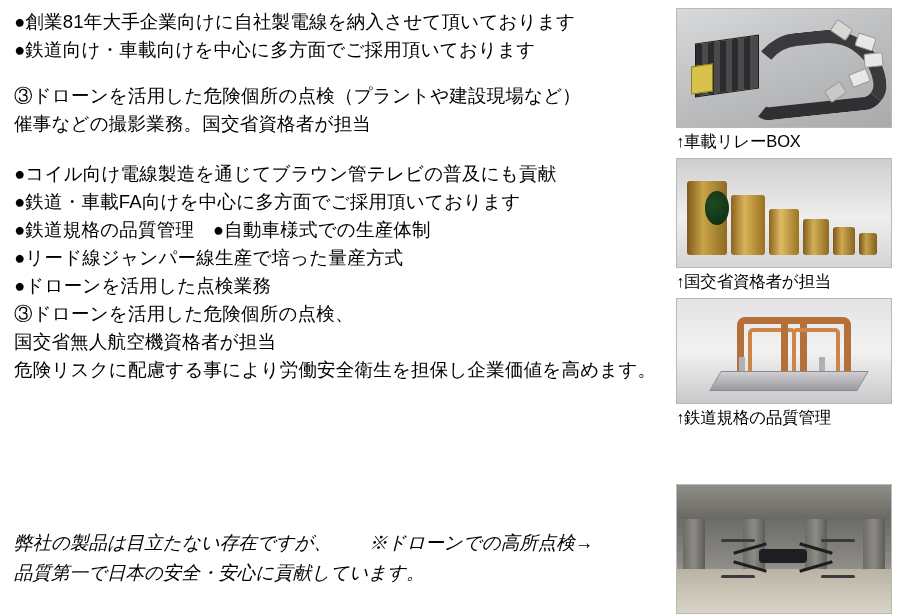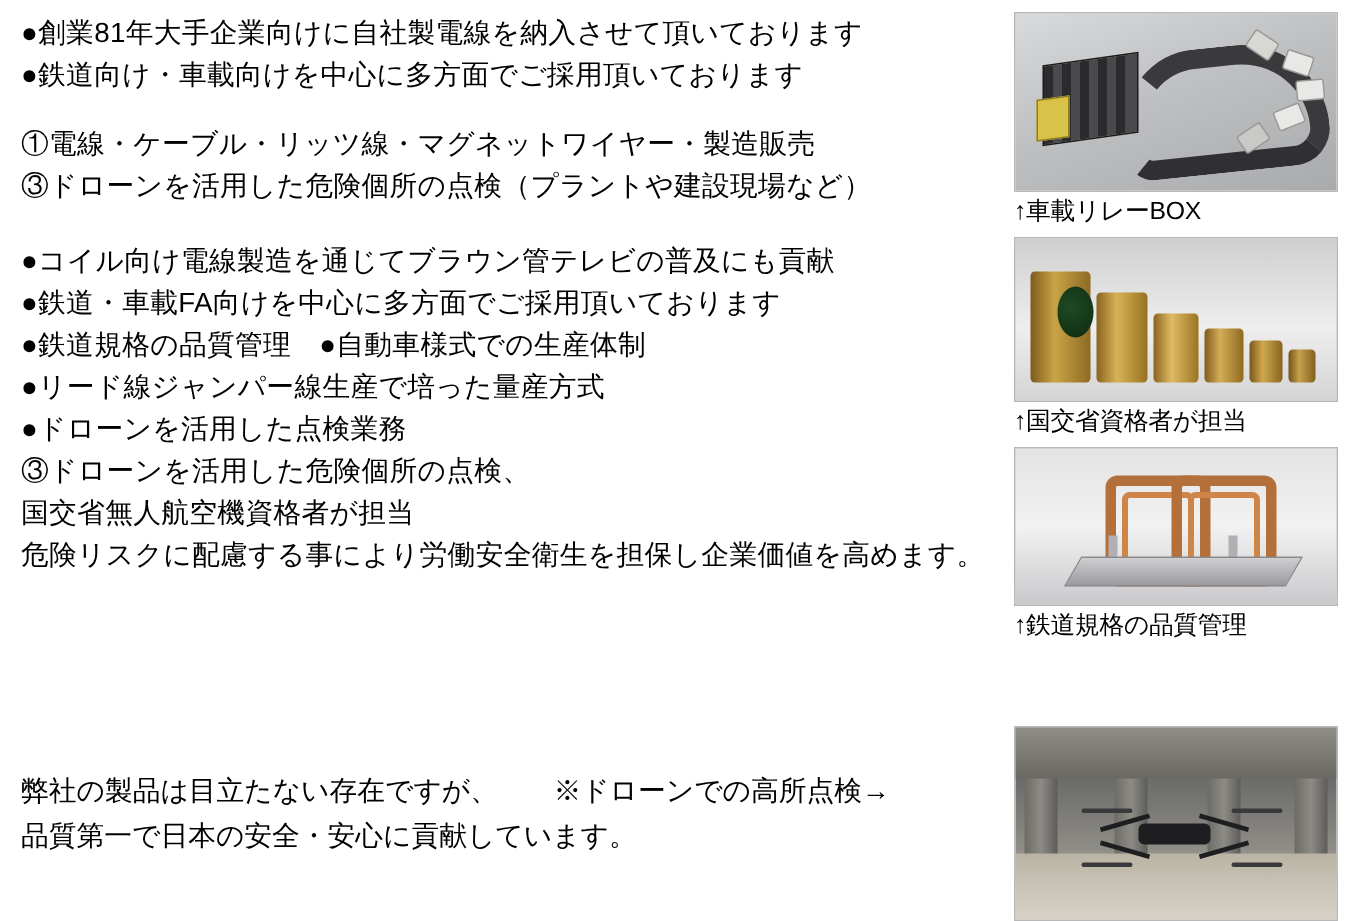--- a/index.html
+++ b/index.html
@@ -33,22 +33,23 @@
     letter-spacing: 0.2px;
     white-space: pre;
     color: #000;
   }
   .spacer-md { height: 18px; }
   .spacer-lg { height: 22px; }
 
   .tail-block {
     position: absolute;
     left: 14px;
-    top: 512px;
+    top: 528px;
     width: 660px;
+    font-style: italic;
   }
   .tail-line {
     font-size: 18.5px;
     line-height: 30px;
     white-space: pre;
   }
 
   
   .img-col {
     position: absolute;
@@ -206,22 +207,22 @@
   <div class="text-col">
 
     <div>
       <div class="line">●創業81年大手企業向けに自社製電線を納入させて頂いております</div>
       <div class="line">●鉄道向け・車載向けを中心に多方面でご採用頂いております</div>
     </div>
 
     <div class="spacer-md"></div>
 
     <div>
-      <div class="line">①電線・ケーブル・リッツ線・マグネットワイヤー・製造販売</div>
       <div class="line">③ドローンを活用した危険個所の点検（プラントや建設現場など）</div>
+      <div class="line">催事などの撮影業務。国交省資格者が担当</div>
     </div>
 
     <div class="spacer-lg"></div>
 
     <div>
       <div class="line">●コイル向け電線製造を通じてブラウン管テレビの普及にも貢献</div>
       <div class="line">●鉄道・車載FA向けを中心に多方面でご採用頂いております</div>
       <div class="line">●鉄道規格の品質管理　●自動車様式での生産体制</div>
       <div class="line">●リード線ジャンパー線生産で培った量産方式</div>
       <div class="line">●ドローンを活用した点検業務</div>

